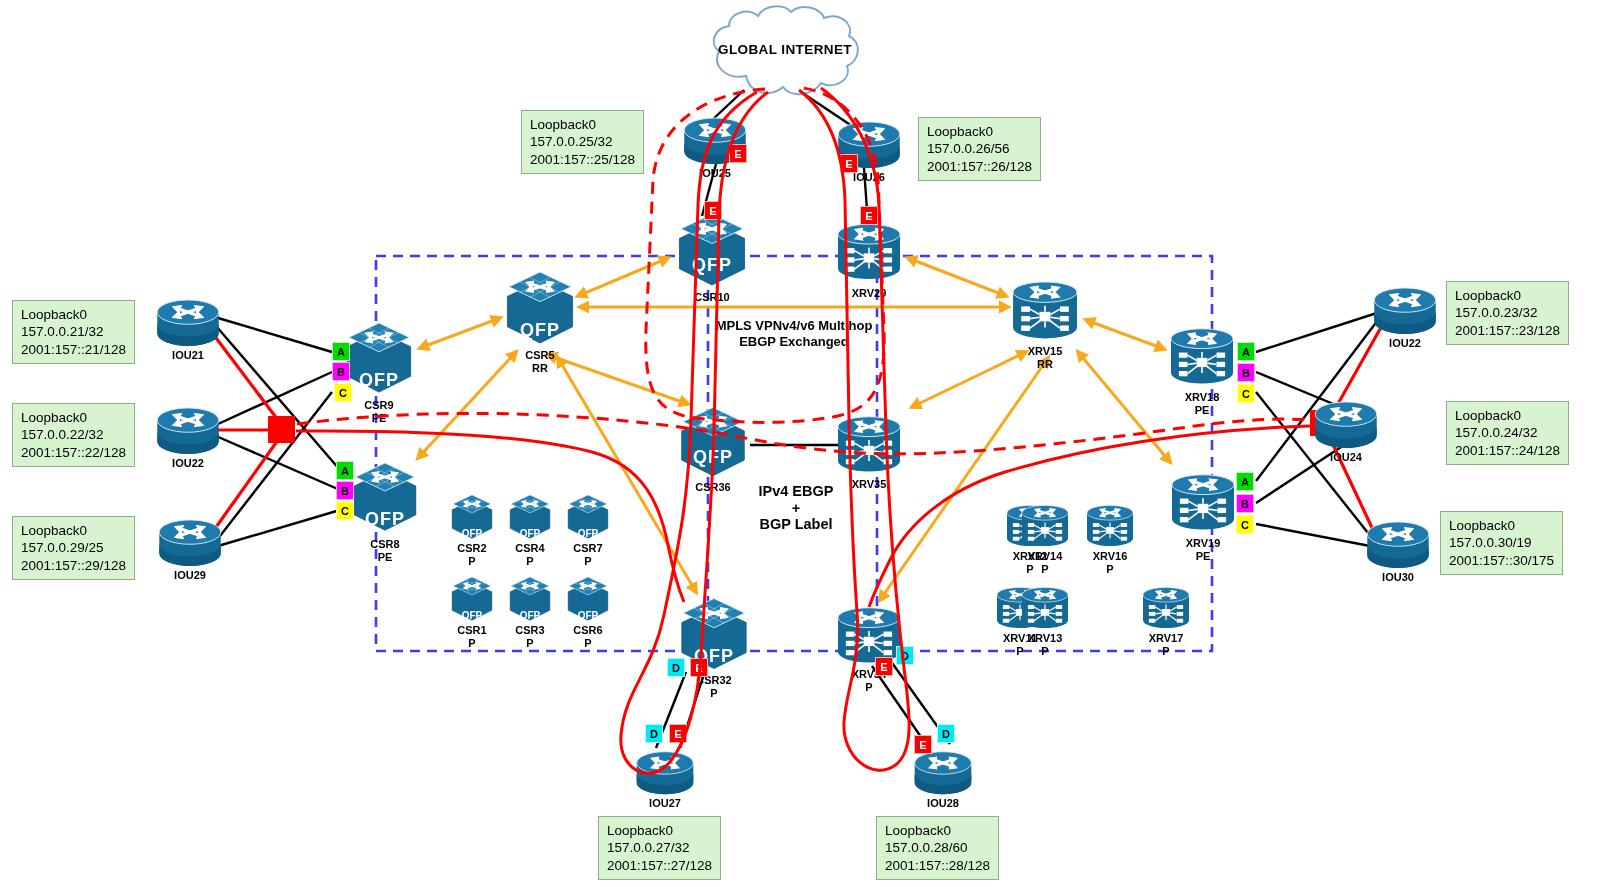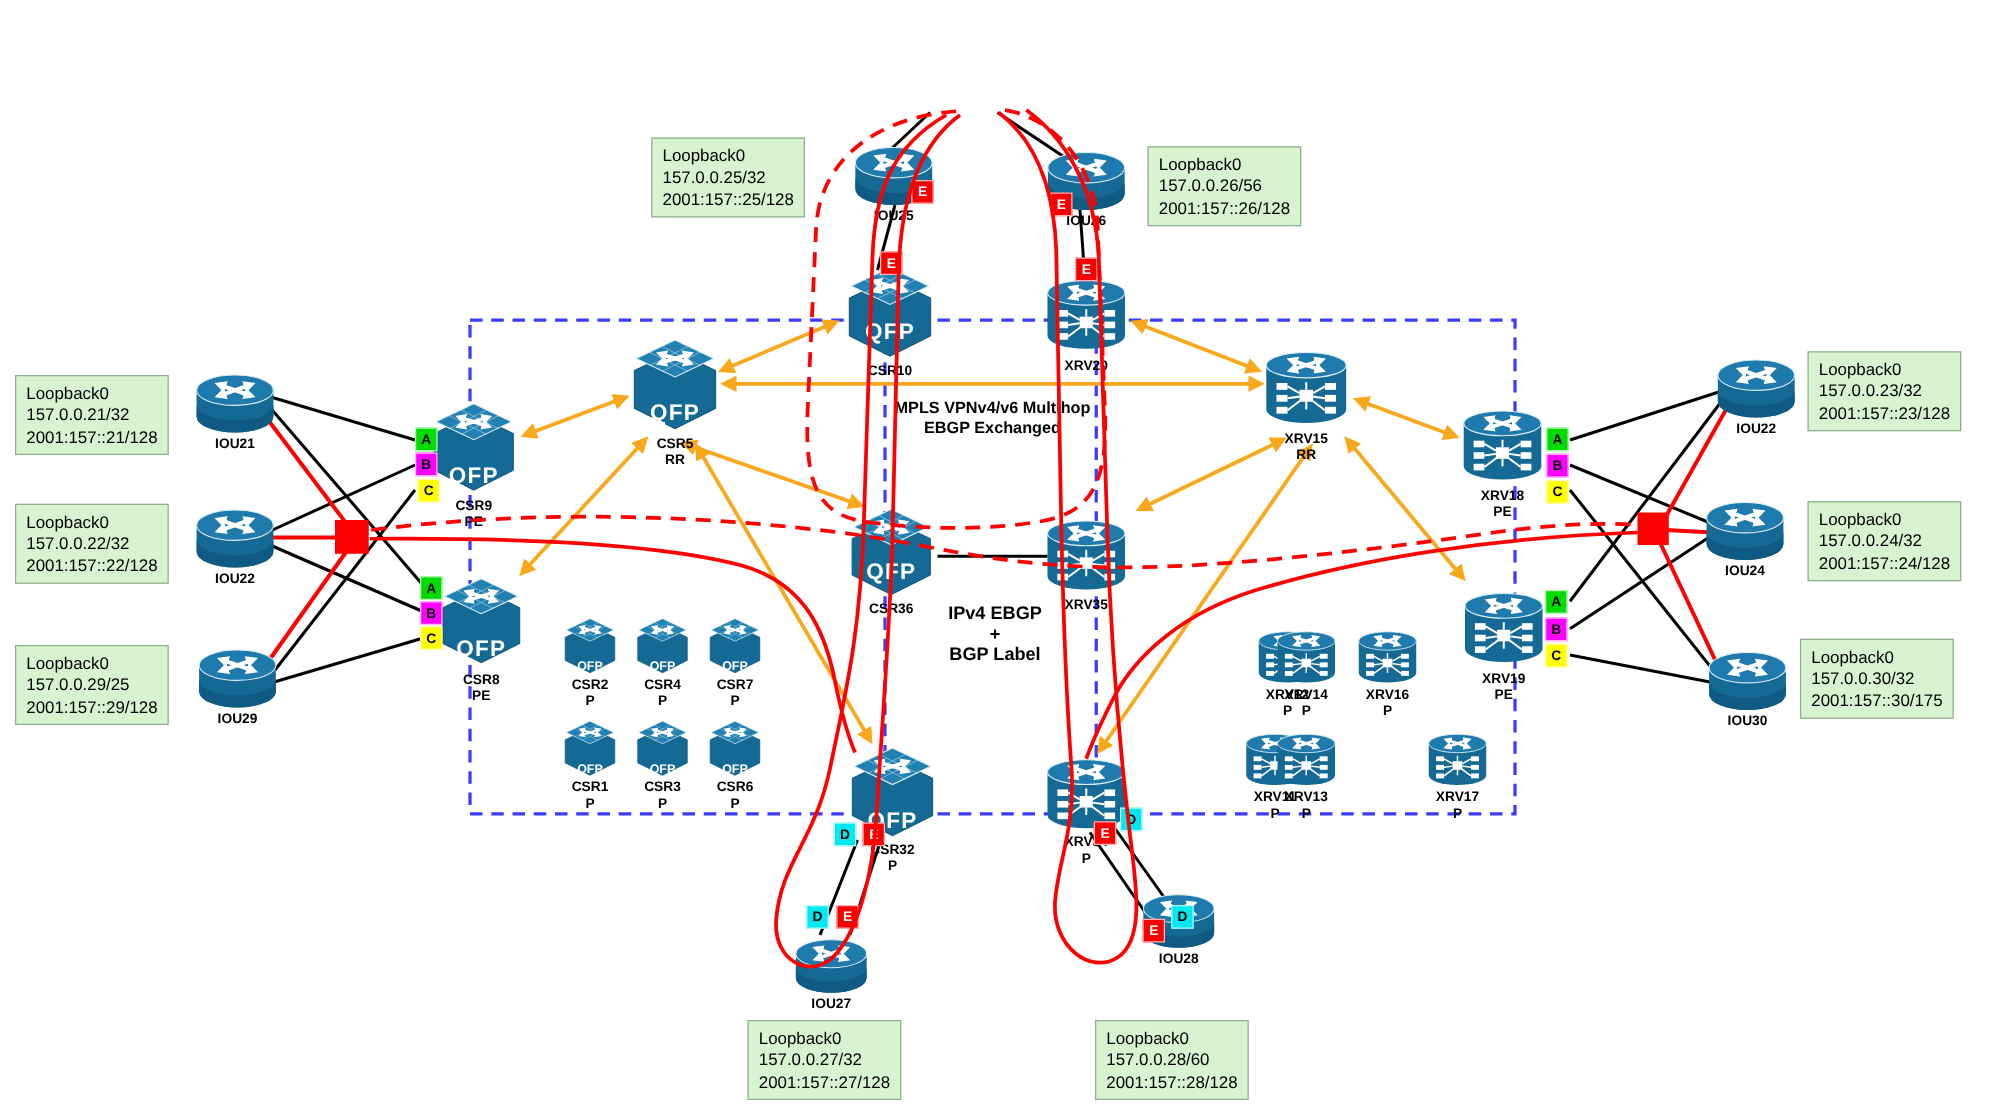--- a/index.html
+++ b/index.html
@@ -141,20 +141,26 @@
     <line class="yl" x1="548" y1="355" x2="688" y2="404" marker-start="url(#ya)" marker-end="url(#ya)"></line>
     <line class="yl" x1="558" y1="358" x2="696" y2="592" marker-start="url(#ya)" marker-end="url(#ya)"></line>
     <line class="yl" x1="1006" y1="296" x2="908" y2="258" marker-start="url(#ya)" marker-end="url(#ya)"></line>
     <line class="yl" x1="1086" y1="320" x2="1164" y2="349" marker-start="url(#ya)" marker-end="url(#ya)"></line>
     <line class="yl" x1="1078" y1="352" x2="1170" y2="462" marker-start="url(#ya)" marker-end="url(#ya)"></line>
     <line class="yl" x1="1026" y1="352" x2="912" y2="407" marker-start="url(#ya)" marker-end="url(#ya)"></line>
     <line class="yl" x1="1048" y1="358" x2="880" y2="600" marker-start="url(#ya)" marker-end="url(#ya)"></line>
   </g>
 </svg>
 
+<div id="cloud">
+  <svg width="158" height="94" viewBox="0 0 158 94">
+    <path d="M40,72 C20,76 6,62 13,47 C3,40 8,24 23,22 C23,9 42,3 52,12 C58,1 77,-1 85,8 C95,-1 114,3 118,14 C133,8 148,19 143,32 C156,38 154,57 141,62 C146,76 128,86 115,79 C106,92 85,94 77,83 C64,94 43,89 40,72 Z" fill="#fff" stroke="#7FA8CF" stroke-width="2"></path>
+  </svg>
+  <div id="cloud-label">GLOBAL INTERNET</div>
+</div>
 
 <div id="ann-multihop" class="ann">
   <span>MPLS VPNv4/v6 Multihop</span>
       <span>EBGP Exchanged</span>
 </div>
 <div id="ann-ebgp" class="ann">
   <span>IPv4 EBGP</span>
       <span>+</span>
       <span>BGP Label</span>
 </div>
@@ -189,21 +195,21 @@
       <div>157.0.0.23/32</div>
       <div>2001:157::23/128</div>
     </div>
 <div class="lb" style="left:1446px;top:401px">
   <div>Loopback0</div>
       <div>157.0.0.24/32</div>
       <div>2001:157::24/128</div>
     </div>
 <div class="lb" style="left:1440px;top:511px">
   <div>Loopback0</div>
-      <div>157.0.0.30/32</div>
+      <div>157.0.0.30/19</div>
       <div>2001:157::30/175</div>
     </div>
 <div class="lb" style="left:598px;top:816px">
   <div>Loopback0</div>
       <div>157.0.0.27/32</div>
       <div>2001:157::27/128</div>
     </div>
 <div class="lb" style="left:876px;top:816px">
   <div>Loopback0</div>
       <div>157.0.0.28/60</div>
@@ -253,21 +259,21 @@
     </div>
 
 <div class="node" style="left:1373px;top:286px;width:64px">
   <svg class="ic" width="64" height="50" viewBox="0 0 100 78">
         <use href="#sym-router"></use>
       </svg>
   <div class="nlabel">
         <span>IOU22</span>
       </div>
     </div>
-<div class="node" style="left:1364px;top:400px;width:64px">
+<div class="node" style="left:1314px;top:400px;width:64px">
   <svg class="ic" width="64" height="50" viewBox="0 0 100 78">
         <use href="#sym-router"></use>
       </svg>
   <div class="nlabel">
         <span>IOU24</span>
       </div>
     </div>
 <div class="node" style="left:1366px;top:520px;width:64px">
   <svg class="ic" width="64" height="50" viewBox="0 0 100 78">
         <use href="#sym-router"></use>
@@ -278,21 +284,21 @@
     </div>
 
 <div class="node" style="left:633px;top:750px;width:64px">
   <svg class="ic" width="64" height="46" viewBox="0 0 100 78">
         <use href="#sym-router"></use>
       </svg>
   <div class="nlabel">
         <span>IOU27</span>
       </div>
     </div>
-<div class="node" style="left:911px;top:714px;width:64px">
+<div class="node" style="left:911px;top:750px;width:64px">
   <svg class="ic" width="64" height="46" viewBox="0 0 100 78">
         <use href="#sym-router"></use>
       </svg>
   <div class="nlabel">
         <span>IOU28</span>
       </div>
     </div>
 
 <div class="node" style="left:503px;top:270px;width:74px">
   <svg class="ic" width="74" height="78" viewBox="0 0 100 104">

